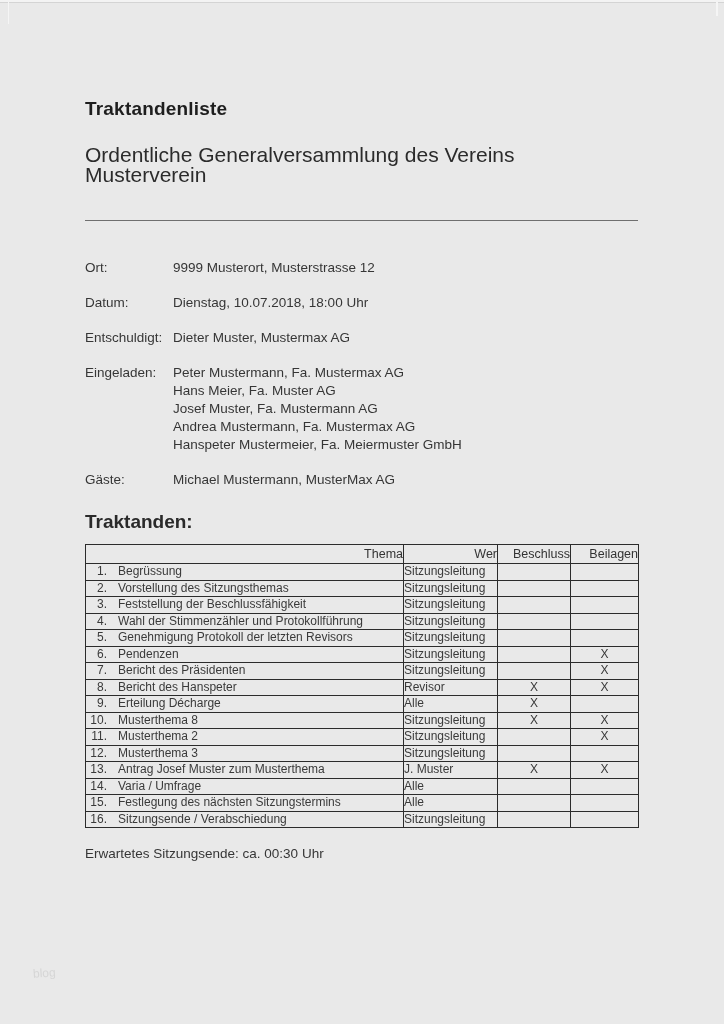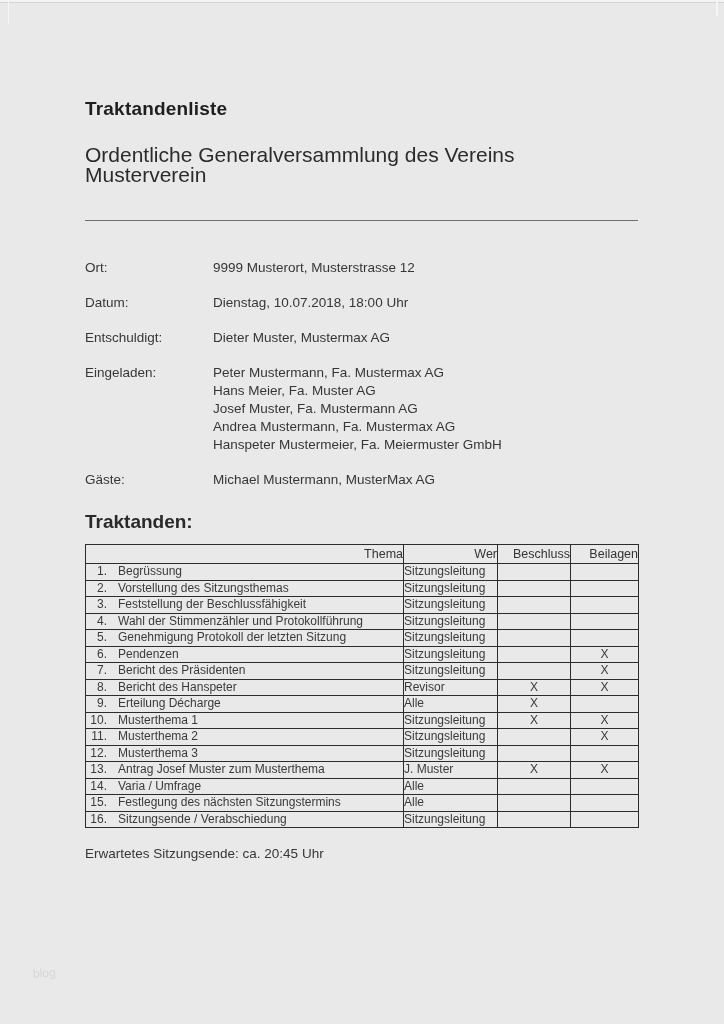--- a/index.html
+++ b/index.html
@@ -32,21 +32,21 @@
     margin-top:25px;
     font-size:21px;line-height:20px;
     color:#2b2b2b;
   }
   .rule{
     margin-top:35px;
     border:none;border-top:1px solid #6f6f6f;
     height:0;
   }
   .meta{margin-top:38px;font-size:13.5px;line-height:18px;}
-  .meta-row{display:flex;margin-bottom:17px;gap:40px;}
+  .meta-row{display:flex;margin-bottom:17px;}
   .meta-label{width:88px;flex:0 0 88px;}
   .meta-value{white-space:pre-line;}
   .section-heading{
     margin-top:24px;
     font-size:19px;line-height:18px;font-weight:bold;color:#2a2a2a;
   }
   table.agenda{
     margin-top:13px;
     border-collapse:collapse;
     width:553px;
@@ -167,21 +167,21 @@
             <td class="mark"></td>
             <td class="mark"></td>
           </tr>
           <tr>
             <td class="thema"><span class="num">4.</span><span>Wahl der Stimmenzähler und Protokollführung</span></td>
             <td class="wer">Sitzungsleitung</td>
             <td class="mark"></td>
             <td class="mark"></td>
           </tr>
           <tr>
-            <td class="thema"><span class="num">5.</span><span>Genehmigung Protokoll der letzten Sitzung</span></td>
+            <td class="thema"><span class="num">5.</span><span>Genehmigung Protokoll der letzten Revisors</span></td>
             <td class="wer">Sitzungsleitung</td>
             <td class="mark"></td>
             <td class="mark"></td>
           </tr>
           <tr>
             <td class="thema"><span class="num">6.</span><span>Pendenzen</span></td>
             <td class="wer">Sitzungsleitung</td>
             <td class="mark"></td>
             <td class="mark">X</td>
           </tr>
@@ -197,21 +197,21 @@
             <td class="mark">X</td>
             <td class="mark">X</td>
           </tr>
           <tr>
             <td class="thema"><span class="num">9.</span><span>Erteilung Décharge</span></td>
             <td class="wer">Alle</td>
             <td class="mark">X</td>
             <td class="mark"></td>
           </tr>
           <tr>
-            <td class="thema"><span class="num">10.</span><span>Musterthema 1</span></td>
+            <td class="thema"><span class="num">10.</span><span>Musterthema 8</span></td>
             <td class="wer">Sitzungsleitung</td>
             <td class="mark">X</td>
             <td class="mark">X</td>
           </tr>
           <tr>
             <td class="thema"><span class="num">11.</span><span>Musterthema 2</span></td>
             <td class="wer">Sitzungsleitung</td>
             <td class="mark"></td>
             <td class="mark">X</td>
           </tr>
@@ -241,17 +241,17 @@
           </tr>
           <tr>
             <td class="thema"><span class="num">16.</span><span>Sitzungsende / Verabschiedung</span></td>
             <td class="wer">Sitzungsleitung</td>
             <td class="mark"></td>
             <td class="mark"></td>
           </tr>
         </tbody>
     </table>
 
-    <div class="footer-note">Erwartetes Sitzungsende: ca. 20:45 Uhr</div>
+    <div class="footer-note">Erwartetes Sitzungsende: ca. 00:30 Uhr</div>
   </div>
 
   <div class="watermark">blog</div>
 </div>
 
 </body></html>

